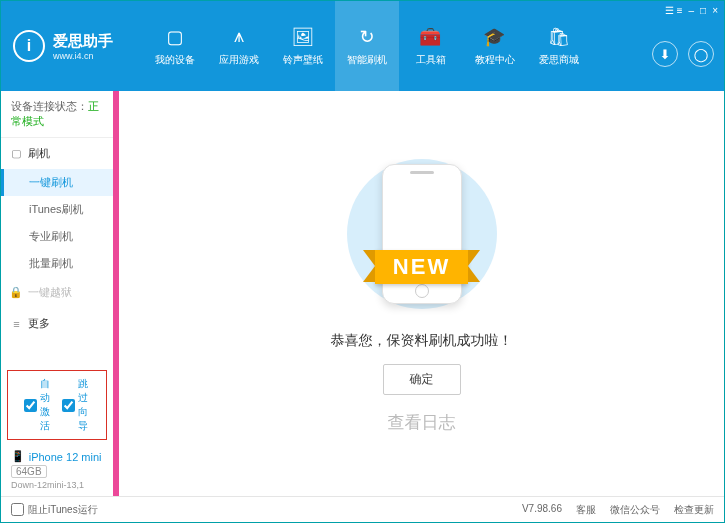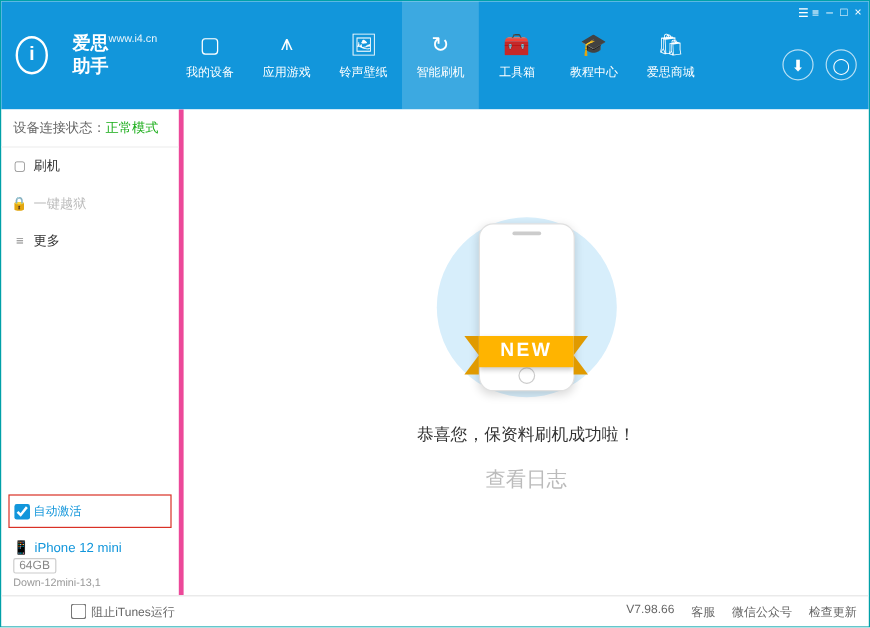--- a/index.html
+++ b/index.html
@@ -1,63 +1,63 @@
 <!DOCTYPE html>
 <html><head>
 <meta charset="utf-8">
 <style>
 * { margin: 0; padding: 0; box-sizing: border-box; font-family: "Microsoft YaHei", Arial, sans-serif; }
 body { background: #fff; }
 .window { width: 725px; height: 523px; border: 1px solid #00a0a8; display: flex; flex-direction: column; overflow: hidden; }
 .header { background: #1296db; color: #fff; display: flex; align-items: center; height: 90px; position: relative; }
 .logo-area { display: flex; align-items: center; padding: 0 12px; width: 142px; }
 .logo-badge { width: 32px; height: 32px; border: 2px solid #fff; border-radius: 50%; display: flex; align-items: center; justify-content: center; font-size: 16px; font-weight: bold; margin-right: 8px; }
-.logo-text { display: flex; flex-direction: row; text-align: right; }
+.logo-text { display: flex; flex-direction: column; }
 .logo-title { font-size: 15px; font-weight: bold; }
 .logo-url { font-size: 9px; opacity: .9; }
 .nav-tabs { display: flex; flex: 1; height: 100%; }
 .nav-tab { width: 64px; display: flex; flex-direction: column; align-items: center; justify-content: center; cursor: pointer; font-size: 10px; gap: 5px; }
 .nav-tab.active { background: rgba(255,255,255,.18); }
 .nav-icon { width: 22px; height: 22px; display: flex; align-items: center; justify-content: center; font-size: 18px; }
 .header-ctrls { position: absolute; top: 4px; right: 6px; display: flex; gap: 6px; font-size: 10px; }
 .header-ctrls span { cursor: pointer; }
 .header-right { position: absolute; right: 10px; top: 40px; display: flex; gap: 10px; }
 .circ-btn { width: 26px; height: 26px; border: 1.5px solid rgba(255,255,255,.7); border-radius: 50%; display: flex; align-items: center; justify-content: center; cursor: pointer; font-size: 13px; }
 .body { flex: 1; display: flex; overflow: hidden; }
-.sidebar { width: 152px; border-right: 4px solid #ec4899; display: flex; flex-direction: column; font-size: 11px; }
+.sidebar { width: 118px; border-right: 6px solid #ec4899; display: flex; flex-direction: column; font-size: 11px; }
 .conn-status { padding: 8px 10px; color: #666; border-bottom: 1px solid #eee; }
 .conn-status .ok { color: #1aad19; }
 .side-list { flex: 1; overflow: auto; }
 .side-group { padding: 8px 10px; color: #333; display: flex; align-items: center; gap: 6px; cursor: pointer; }
 .side-group.locked { color: #bbb; }
 .side-item { padding: 6px 10px 6px 28px; color: #666; cursor: pointer; }
 .side-item.active { background: #e6f4ff; color: #1296db; border-left: 3px solid #1296db; padding-left: 25px; }
 .side-note { padding: 4px 10px 8px 28px; color: #bbb; font-size: 10px; line-height: 1.3; }
-.checks { border: 1.5px solid #d93025; margin: 4px 6px; padding: 6px 4px; display: flex; gap: 10px; }
+.checks { border: 1.5px solid #d93025; margin: 4px 6px; padding: 6px 16px; display: flex; gap: 10px; }
 .chk { display: flex; align-items: center; gap: 3px; font-size: 10px; color: #1296db; cursor: pointer; }
 .chk input { accent-color: #1296db; }
 .device { padding: 6px 10px; }
 .dev-name { color: #1296db; font-size: 11px; display: flex; align-items: center; gap: 4px; }
 .dev-badge { display: inline-block; border: 1px solid #ccc; border-radius: 2px; padding: 0 4px; font-size: 10px; color: #888; margin-top: 2px; }
 .dev-sub { font-size: 9px; color: #999; margin-top: 2px; }
 .main { flex: 1; display: flex; flex-direction: column; align-items: center; justify-content: center; position: relative; }
 .illus { width: 210px; height: 160px; position: relative; display: flex; align-items: center; justify-content: center; }
 .circle-bg { position: absolute; width: 150px; height: 150px; background: #d7eefb; border-radius: 50%; }
 .phone { position: relative; width: 80px; height: 140px; background: #fff; border-radius: 12px; box-shadow: 0 3px 8px rgba(0,0,0,.15); border: 1px solid #e0e0e0; }
 .phone::before { content:""; position:absolute; top:6px; left:50%; transform:translateX(-50%); width:24px; height:3px; background:#ccc; border-radius:2px; }
 .phone::after { content:""; position:absolute; bottom:5px; left:50%; transform:translateX(-50%); width:12px; height:12px; border:1.5px solid #ccc; border-radius:50%; }
-.ribbon { position: absolute; bottom: 30px; background: #ffb400; color: #fff; font-weight: bold; font-size: 16px; padding: 4px 18px; letter-spacing: 2px; box-shadow: 0 2px 4px rgba(0,0,0,.2); }
+.ribbon { position: absolute; bottom: 30px; background: #ffb400; color: #fff; font-weight: bold; font-size: 22px; padding: 4px 18px; letter-spacing: 2px; box-shadow: 0 2px 4px rgba(0,0,0,.2); }
 .ribbon::before, .ribbon::after { content:""; position:absolute; top:0; border-top:16px solid #e09a00; border-bottom:16px solid #e09a00; }
 .ribbon::before { left:-12px; border-left:12px solid transparent; }
 .ribbon::after { right:-12px; border-right:12px solid transparent; }
 .success-msg { margin-top: 18px; font-size: 14px; color: #333; }
 .ok-btn { margin-top: 14px; padding: 6px 26px; border: 1px solid #ccc; background: #fff; font-size: 12px; color: #444; cursor: pointer; border-radius: 2px; }
 .log-link { margin-top: 16px; font-size: 17px; color: #bbb; cursor: pointer; }
 .footer { height: 26px; border-top: 1px solid #e5e5e5; display: flex; align-items: center; padding: 0 10px; font-size: 10px; color: #666; }
-.footer .left { display: flex; align-items: flex-start; gap: 4px; margin-left: 48px; }
+.footer .left { display: flex; align-items: flex-start; gap: 4px; }
 .footer .right { margin-left: auto; display: flex; gap: 14px; }
 .footer .right span { cursor: pointer; }
 .gicon { width:11px; height:11px; display:inline-flex; align-items:center; justify-content:center; color:#888; }
 </style>
 </head>
 <body>
 
 <div class="window">
   <div class="header">
     <div class="header-ctrls">
@@ -112,52 +112,63 @@
   <div class="body">
     <div class="sidebar">
       <div class="conn-status">
         <span>设备连接状态：</span><span class="ok">正常模式</span>
       </div>
       <div class="side-list">
         <div class="side-group">
           <span class="gicon">▢</span>
           <span>刷机</span>
         </div>
+        <div id="flash-items">
+            <div class="side-item active">一键刷机</div>
+            <div class="side-item">iTunes刷机</div>
+            <div class="side-item">专业刷机</div>
+            <div class="side-item">批量刷机</div>
+          </div>
         <div class="side-group locked">
           <span class="gicon">🔒</span>
           <span>一键越狱</span>
         </div>
         <div class="side-group">
           <span class="gicon">≡</span>
           <span>更多</span>
         </div>
       </div>
       <div class="checks">
         <label class="chk">
             <input type="checkbox" checked="" style="">
             <span>自动激活</span>
+          </label>
+        <label class="chk">
+            <input type="checkbox" checked="" style="">
+            <span>跳过向导</span>
           </label>
       </div>
       <div class="device">
         <div class="dev-name">
           <span>📱</span>
           <span>iPhone 12 mini</span>
         </div>
         <span class="dev-badge">64GB</span>
         <div class="dev-sub">Down-12mini-13,1</div>
       </div>
     </div>
 
     <div class="main">
       <div class="illus">
         <div class="circle-bg"></div>
         <div class="phone"></div>
         <div class="ribbon">NEW</div>
       </div>
       <div class="success-msg">恭喜您，保资料刷机成功啦！</div>
+      <button class="ok-btn">确定</button>
       <div class="log-link">查看日志</div>
     </div>
   </div>
 
   <div class="footer">
     <label class="left">
       <input type="checkbox" style="">
       <span>阻止iTunes运行</span>
     </label>
     <div class="right">

